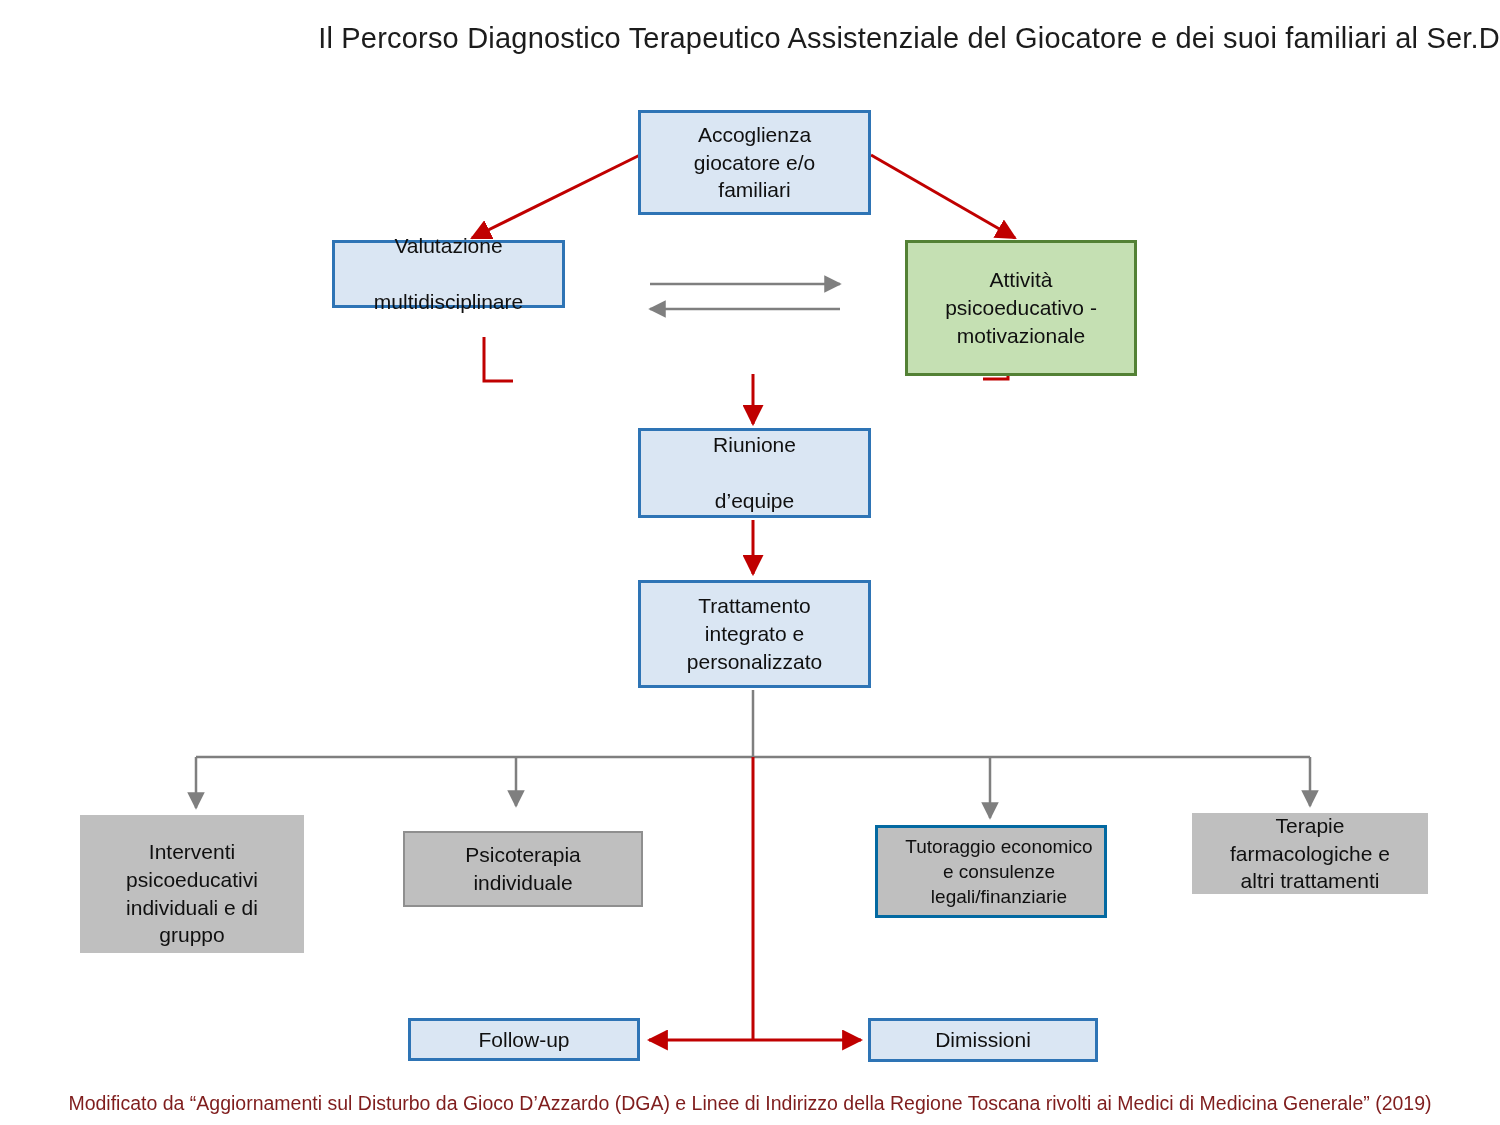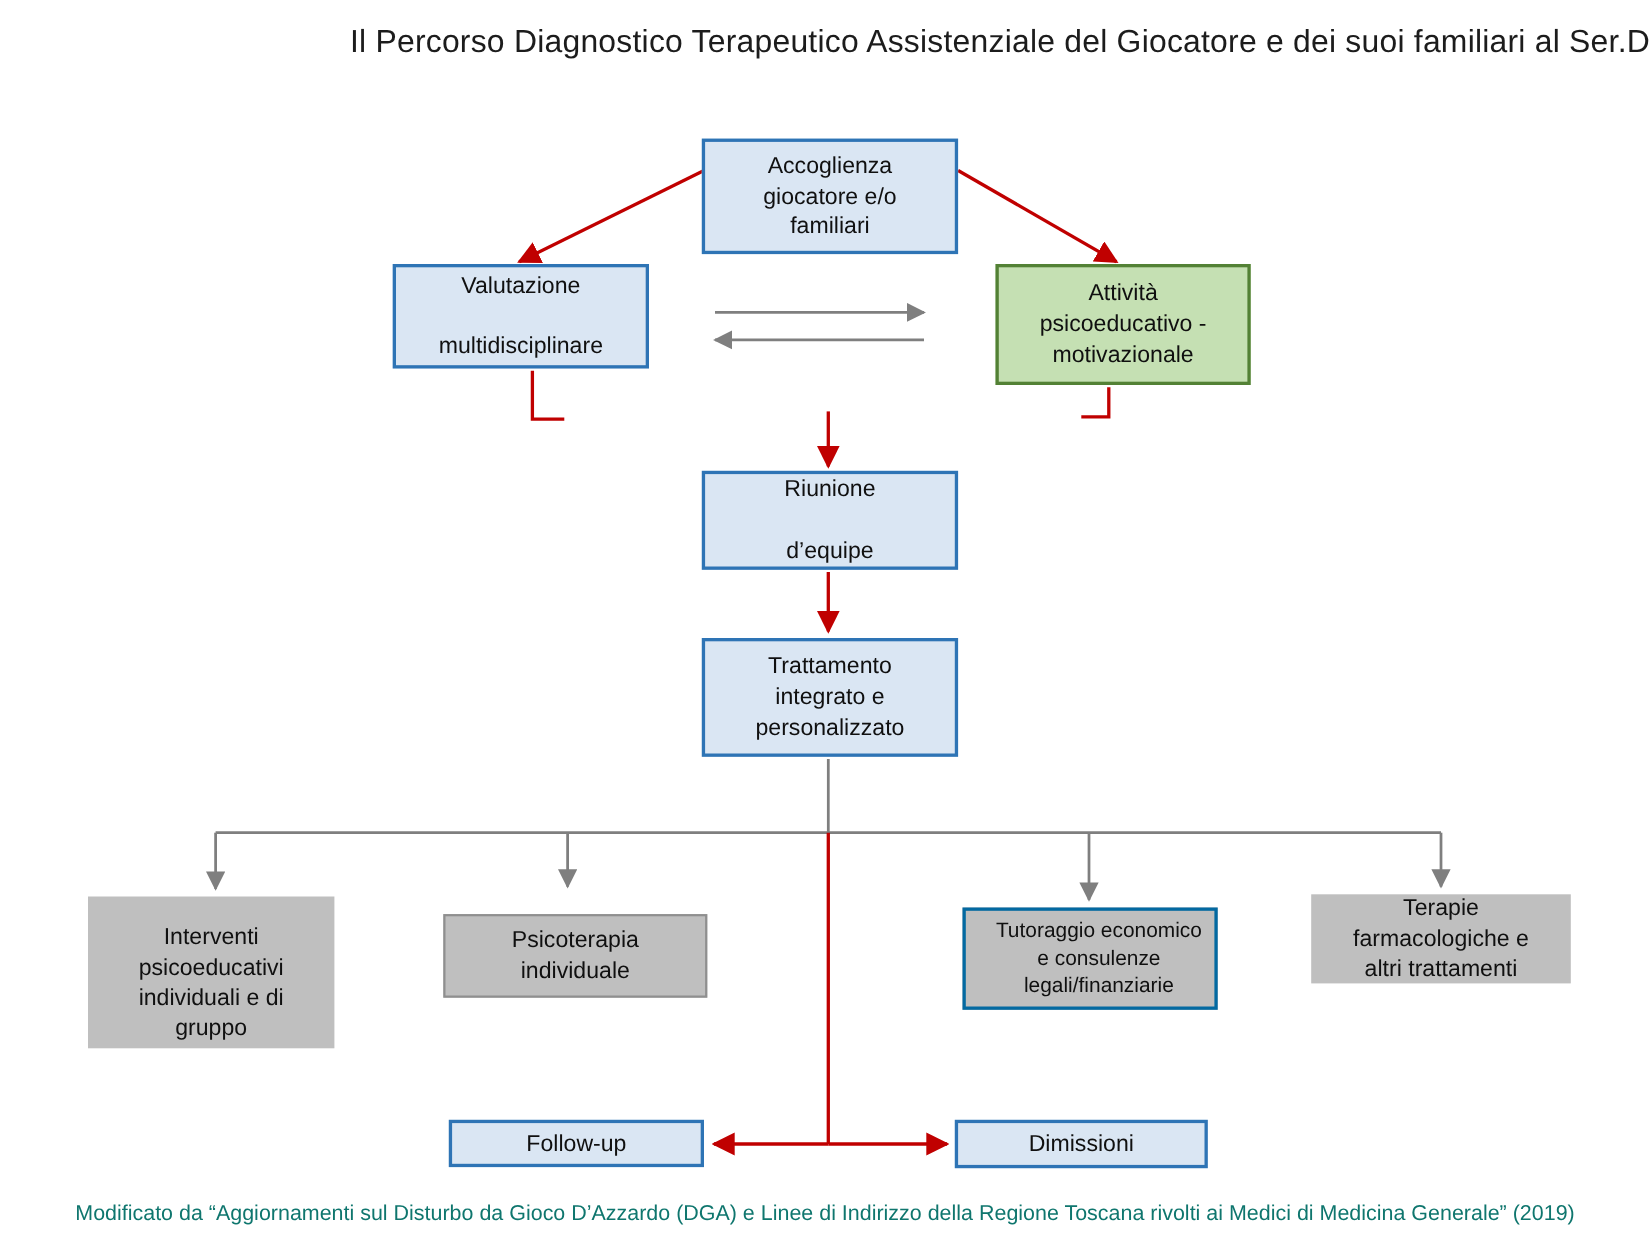--- a/index.html
+++ b/index.html
@@ -22,21 +22,21 @@
     letter-spacing: 0.2px;
     color: #1c1c1c;
   }
   .footer {
     position: absolute;
     top: 1092px;
     left: 0;
     width: 100%;
     text-align: center;
     font-size: 19.5px;
-    color: #0f766e;
+    color: #7f1d1d;
   }
   .box {
     position: absolute;
     display: flex;
     align-items: center;
     justify-content: center;
     text-align: center;
     white-space: pre-line;
     font-size: 21px;
     line-height: 1.32;
@@ -103,33 +103,33 @@
     <line class="gray-line" x1="196" y1="757" x2="196" y2="808" marker-end="url(#gray-head)"></line>
     <line class="gray-line" x1="516" y1="757" x2="516" y2="806" marker-end="url(#gray-head)"></line>
     <line class="gray-line" x1="990" y1="757" x2="990" y2="818" marker-end="url(#gray-head)"></line>
     <line class="gray-line" x1="1310" y1="757" x2="1310" y2="806" marker-end="url(#gray-head)"></line>
 
     <line class="red-line" x1="753" y1="757" x2="753" y2="1040"></line>
     <line class="red-line" x1="753" y1="1040" x2="649" y2="1040" marker-end="url(#red-head)"></line>
     <line class="red-line" x1="753" y1="1040" x2="861" y2="1040" marker-end="url(#red-head)"></line>
   </svg>
 
-  <div class="box blue" style="left:638px; top:126px; width:233px; height:105px;">
+  <div class="box blue" style="left:638px; top:110px; width:233px; height:105px;">
     <span>Accoglienza
 giocatore e/o
 familiari</span>
   </div>
 
-  <div class="box blue" style="left:357px; top:240px; width:233px; height:95px;">
+  <div class="box blue" style="left:332px; top:240px; width:233px; height:68px;">
     <span>Valutazione
 
 multidisciplinare</span>
   </div>
 
-  <div class="box green" style="left:905px; top:240px; width:232px; height:110px;">
+  <div class="box green" style="left:905px; top:240px; width:232px; height:136px;">
     <span>Attività
 psicoeducativo -
 motivazionale</span>
   </div>
 
   <div class="box blue" style="left:638px; top:428px; width:233px; height:90px;">
     <span>Riunione
 
 d’equipe</span>
   </div>

